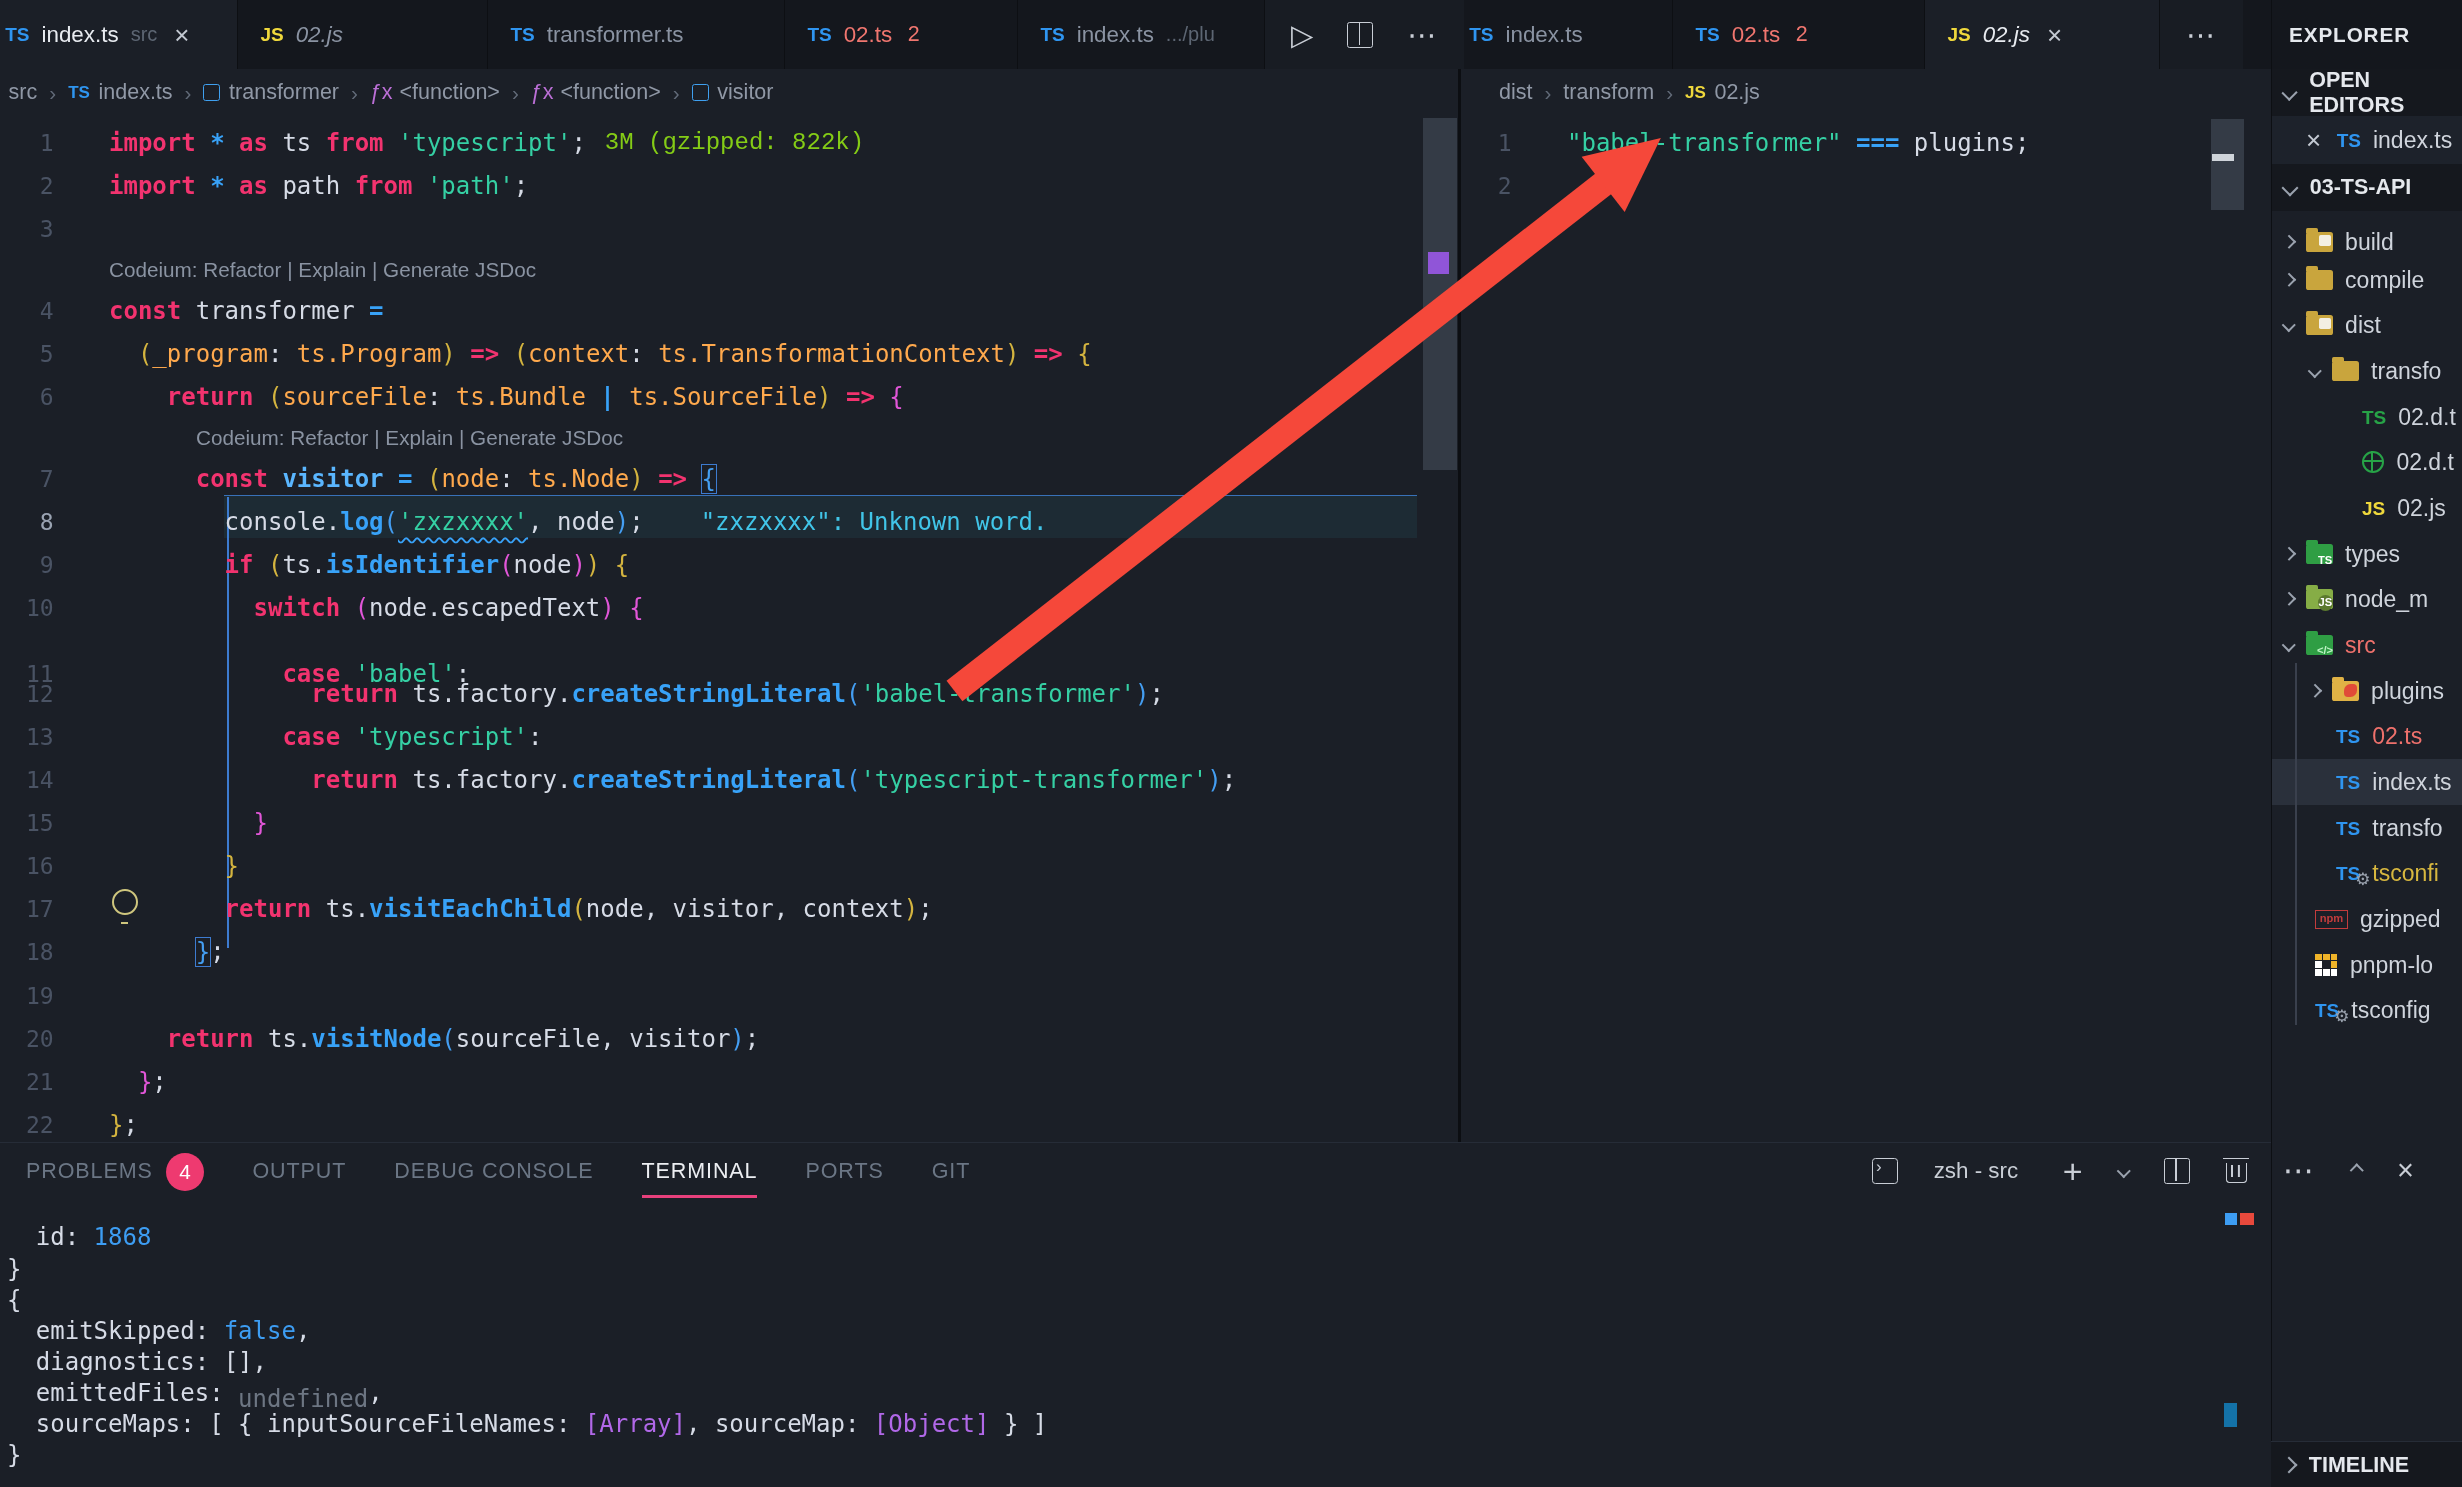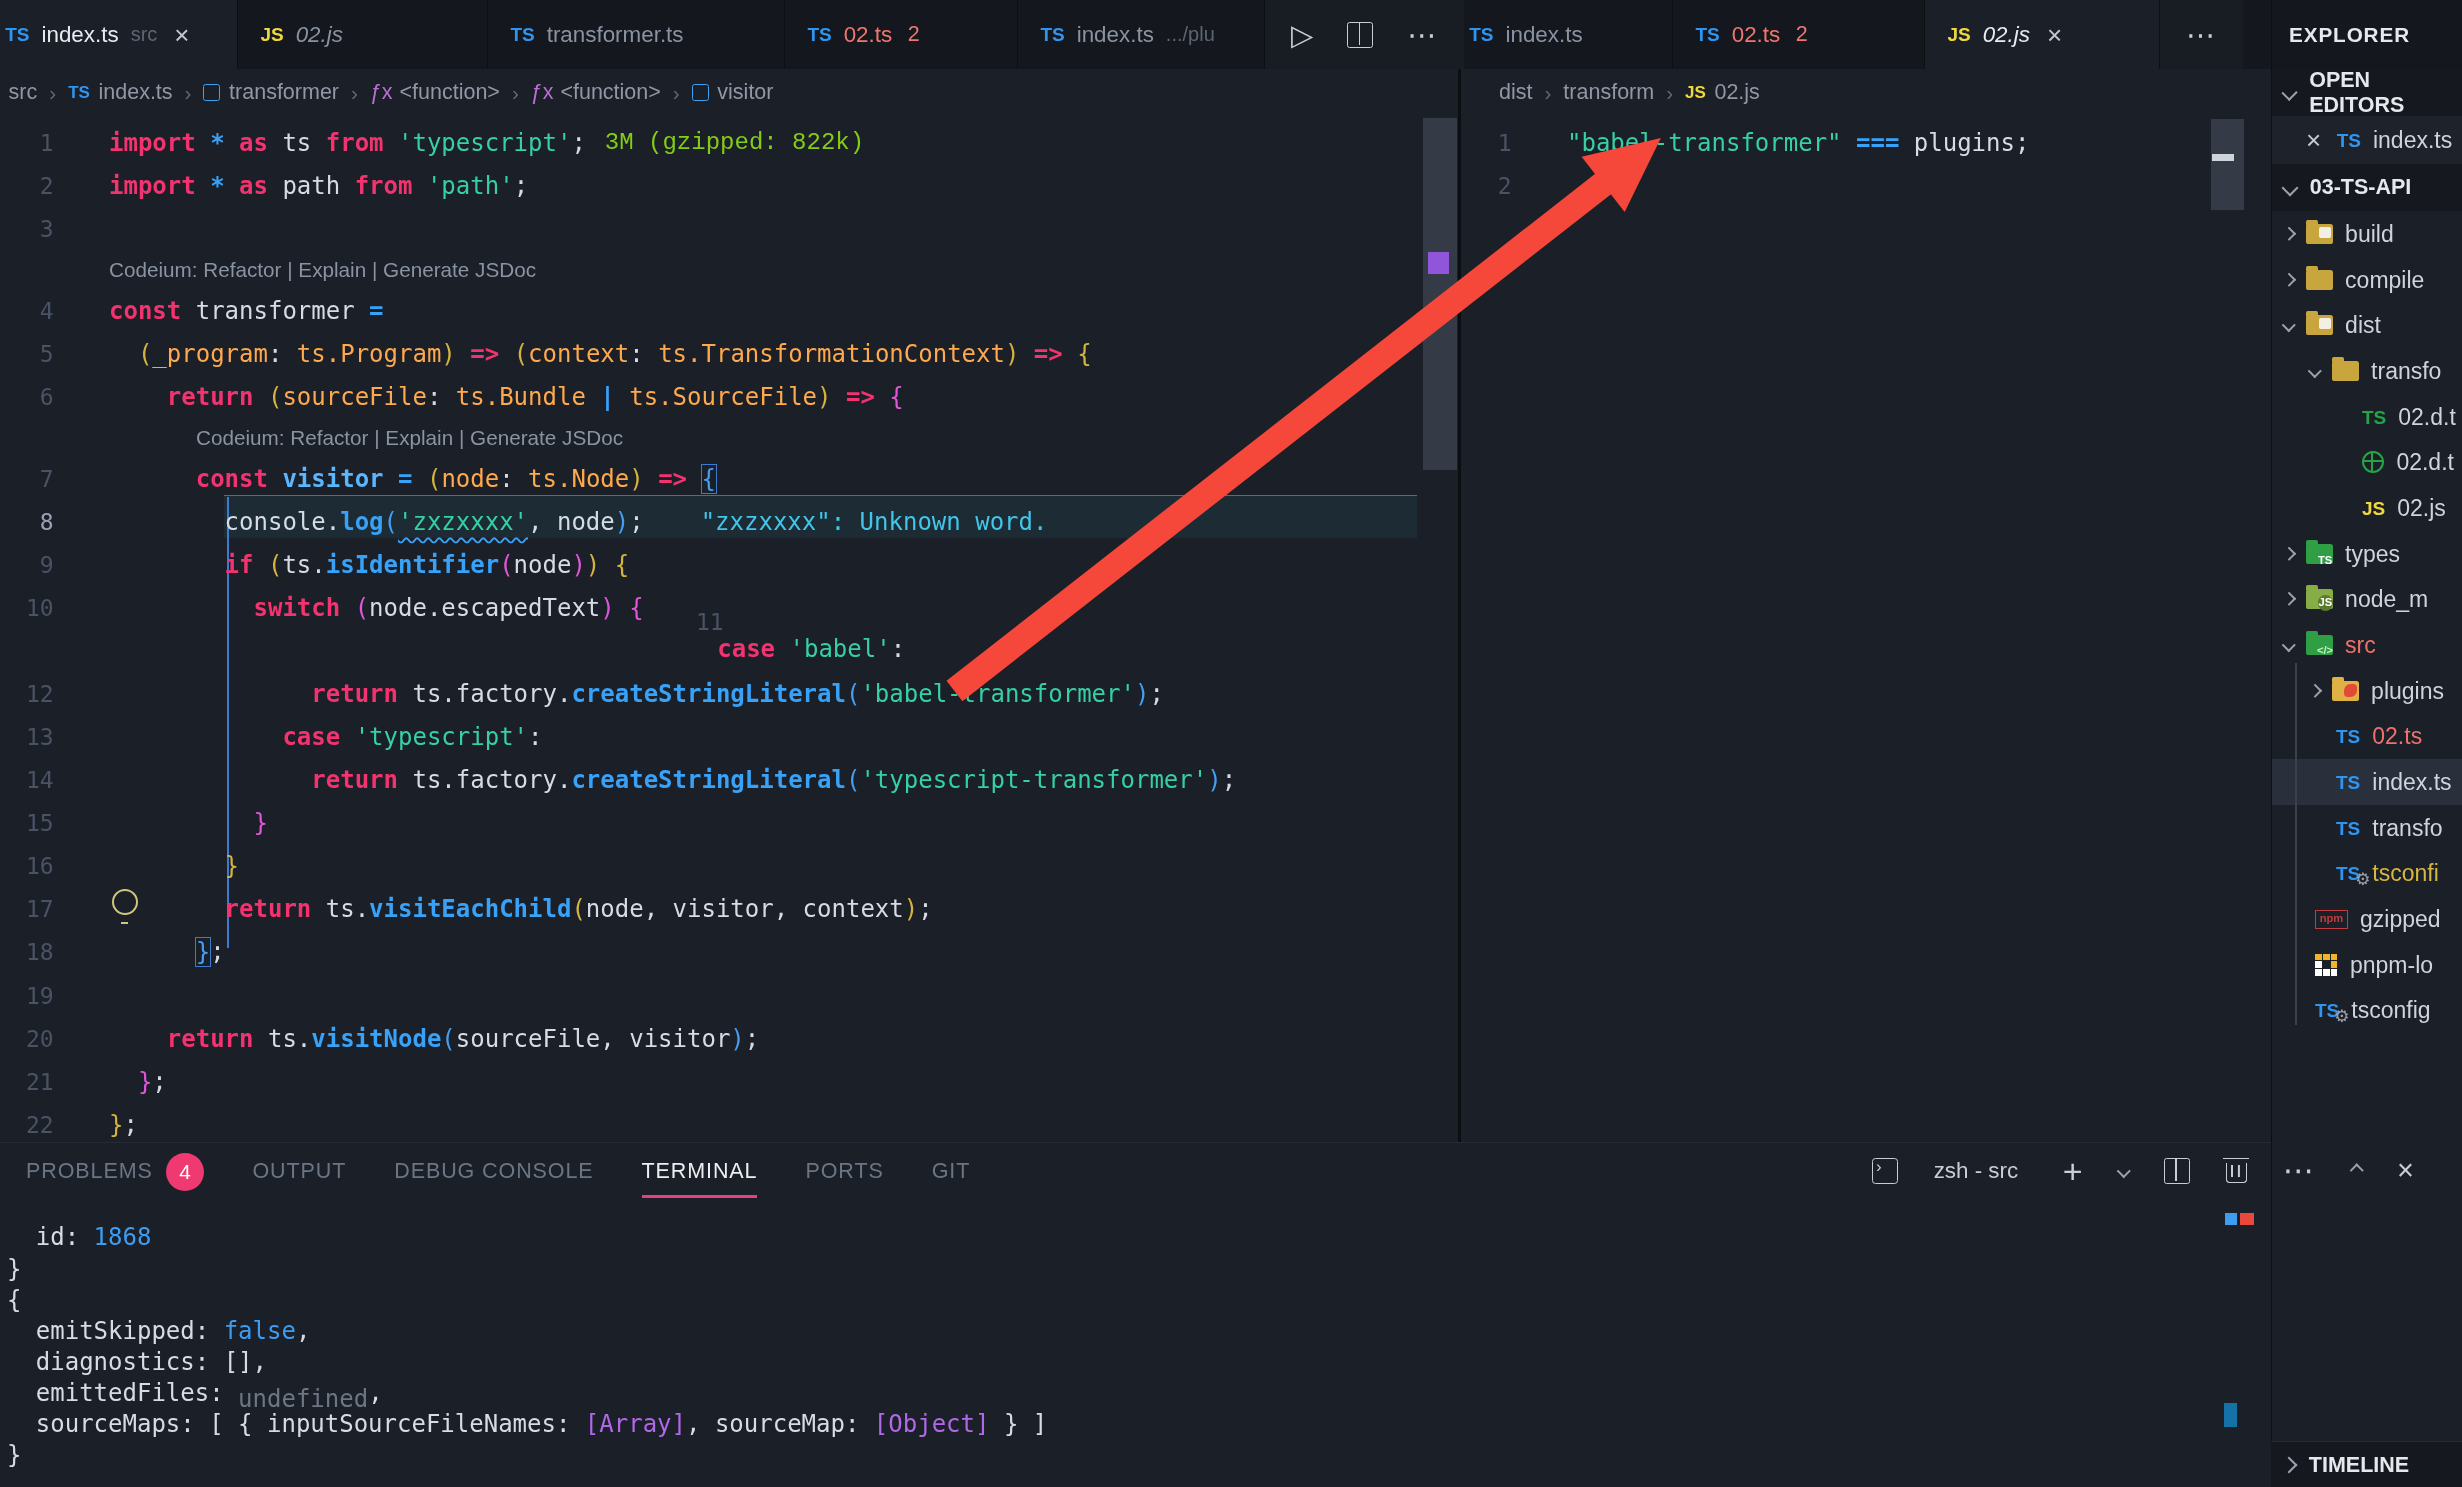--- a/index.html
+++ b/index.html
@@ -258,21 +258,21 @@
     <div class="codeline" style="top: 207px; width: 100%;"><span class="gutter" style="width: 82px;">3</span><span class="codetext"></span></div>
     <div class="lensline" style="top: 250px; left: 109px;">Codeium: Refactor | Explain | Generate JSDoc</div>
     <div class="codeline" style="top: 289px; width: 100%;"><span class="gutter" style="width: 82px;">4</span><span class="codetext"><span class="tok-k">const</span><span class="tok-w"> transformer </span><span class="tok-b">=</span></span></div>
     <div class="codeline" style="top: 332px; width: 100%;"><span class="gutter" style="width: 82px;">5</span><span class="codetext"><span class="tok-w">  </span><span class="tok-y">(</span><span class="tok-t">_program</span><span class="tok-w">: </span><span class="tok-t">ts.Program</span><span class="tok-y">)</span><span class="tok-w"> </span><span class="tok-k">=&gt;</span><span class="tok-w"> </span><span class="tok-y">(</span><span class="tok-t">context</span><span class="tok-w">: </span><span class="tok-t">ts.TransformationContext</span><span class="tok-y">)</span><span class="tok-w"> </span><span class="tok-k">=&gt;</span><span class="tok-w"> </span><span class="tok-y">{</span></span></div>
     <div class="codeline" style="top: 375px; width: 100%;"><span class="gutter" style="width: 82px;">6</span><span class="codetext"><span class="tok-w">    </span><span class="tok-k">return</span><span class="tok-w"> </span><span class="tok-y">(</span><span class="tok-t">sourceFile</span><span class="tok-w">: </span><span class="tok-t">ts.Bundle</span><span class="tok-w"> </span><span class="tok-b">|</span><span class="tok-w"> </span><span class="tok-t">ts.SourceFile</span><span class="tok-y">)</span><span class="tok-w"> </span><span class="tok-k">=&gt;</span><span class="tok-w"> </span><span class="tok-m">{</span></span></div>
     <div class="lensline" style="top: 418px; left: 196px;">Codeium: Refactor | Explain | Generate JSDoc</div>
     <div class="codeline" style="top: 457px; width: 100%;"><span class="gutter" style="width: 82px;">7</span><span class="codetext"><span class="tok-w">      </span><span class="tok-k">const</span><span class="tok-w"> </span><span class="tok-v">visitor</span><span class="tok-w"> </span><span class="tok-b">=</span><span class="tok-w"> </span><span class="tok-y">(</span><span class="tok-t">node</span><span class="tok-w">: </span><span class="tok-t">ts.Node</span><span class="tok-y">)</span><span class="tok-w"> </span><span class="tok-k">=&gt;</span><span class="tok-w"> </span><span class="tok-ub">{</span></span></div>
     <div class="codeline" style="top: 500px; width: 100%;"><span class="gutter cur" style="width: 82px;">8</span><span class="codetext"><span class="tok-w">        </span><span class="tok-w">console.</span><span class="tok-b">log</span><span class="tok-u">(</span><span class="tok-q">'zxzxxxx'</span><span class="tok-w">, node</span><span class="tok-u">)</span><span class="tok-w">;</span></span><span class="hint-cyan" style="margin-left: 57px;">"zxzxxxx": Unknown word.</span></div>
     <div class="codeline" style="top: 543px; width: 100%;"><span class="gutter" style="width: 82px;">9</span><span class="codetext"><span class="tok-w">        </span><span class="tok-k">if</span><span class="tok-w"> </span><span class="tok-y">(</span><span class="tok-w">ts.</span><span class="tok-b">isIdentifier</span><span class="tok-m">(</span><span class="tok-w">node</span><span class="tok-m">)</span><span class="tok-y">)</span><span class="tok-w"> </span><span class="tok-y">{</span></span></div>
     <div class="codeline" style="top: 586px; width: 100%;"><span class="gutter" style="width: 82px;">10</span><span class="codetext"><span class="tok-w">          </span><span class="tok-k">switch</span><span class="tok-w"> </span><span class="tok-m">(</span><span class="tok-w">node.escapedText</span><span class="tok-m">)</span><span class="tok-w"> </span><span class="tok-m">{</span></span></div>
-    <div class="codeline" style="top: 609px; width: 100%; flex-direction: column;"><span class="gutter" style="width: 82px;">11</span><span class="codetext"><span class="tok-w">            </span><span class="tok-k">case</span><span class="tok-w"> </span><span class="tok-s">'babel'</span><span class="tok-w">:</span></span></div>
+    <div class="codeline" style="top: 652px; width: 100%;"><span class="gutter" style="width: 82px;">11</span><span class="codetext"><span class="tok-w">            </span><span class="tok-k">case</span><span class="tok-w"> </span><span class="tok-s">'babel'</span><span class="tok-w">:</span></span></div>
     <div class="codeline" style="top: 672px; width: 100%;"><span class="gutter" style="width: 82px;">12</span><span class="codetext"><span class="tok-w">              </span><span class="tok-k">return</span><span class="tok-w"> </span><span class="tok-w">ts.factory.</span><span class="tok-b">createStringLiteral</span><span class="tok-u">(</span><span class="tok-s">'babel-transformer'</span><span class="tok-u">)</span><span class="tok-w">;</span></span></div>
     <div class="codeline" style="top: 715px; width: 100%;"><span class="gutter" style="width: 82px;">13</span><span class="codetext"><span class="tok-w">            </span><span class="tok-k">case</span><span class="tok-w"> </span><span class="tok-s">'typescript'</span><span class="tok-w">:</span></span></div>
     <div class="codeline" style="top: 758px; width: 100%;"><span class="gutter" style="width: 82px;">14</span><span class="codetext"><span class="tok-w">              </span><span class="tok-k">return</span><span class="tok-w"> </span><span class="tok-w">ts.factory.</span><span class="tok-b">createStringLiteral</span><span class="tok-u">(</span><span class="tok-s">'typescript-transformer'</span><span class="tok-u">)</span><span class="tok-w">;</span></span></div>
     <div class="codeline" style="top: 801px; width: 100%;"><span class="gutter" style="width: 82px;">15</span><span class="codetext"><span class="tok-w">          </span><span class="tok-m">}</span></span></div>
     <div class="codeline" style="top: 844px; width: 100%;"><span class="gutter" style="width: 82px;">16</span><span class="codetext"><span class="tok-w">        </span><span class="tok-y">}</span></span></div>
     <div class="codeline" style="top: 887px; width: 100%;"><span class="gutter" style="width: 82px;">17</span><span class="codetext"><span class="tok-w">        </span><span class="tok-k">return</span><span class="tok-w"> </span><span class="tok-w">ts.</span><span class="tok-b">visitEachChild</span><span class="tok-y">(</span><span class="tok-w">node, visitor, context</span><span class="tok-y">)</span><span class="tok-w">;</span></span></div>
     <div class="codeline" style="top: 930px; width: 100%;"><span class="gutter" style="width: 82px;">18</span><span class="codetext"><span class="tok-w">      </span><span class="tok-ub">}</span><span class="tok-w">;</span></span></div>
     <div class="codeline" style="top: 974px; width: 100%;"><span class="gutter" style="width: 82px;">19</span><span class="codetext"></span></div>
     <div class="codeline" style="top: 1017px; width: 100%;"><span class="gutter" style="width: 82px;">20</span><span class="codetext"><span class="tok-w">    </span><span class="tok-k">return</span><span class="tok-w"> </span><span class="tok-w">ts.</span><span class="tok-b">visitNode</span><span class="tok-u">(</span><span class="tok-w">sourceFile, visitor</span><span class="tok-u">)</span><span class="tok-w">;</span></span></div>
     <div class="codeline" style="top: 1060px; width: 100%;"><span class="gutter" style="width: 82px;">21</span><span class="codetext"><span class="tok-w">  </span><span class="tok-m">}</span><span class="tok-w">;</span></span></div>
@@ -301,21 +301,21 @@
   <div class="oe-item">
     <span class="closex">×</span>
     <span class="ficon ts">TS</span>
     <span style="margin-left:12px;">index.ts</span>
   </div>
   <div class="section-head">
     <span class="chev down"></span>
     <span>03-TS-API</span>
   </div>
   <div class="tree" id="tree">
-      <div class="tree-row" style="top: 0px; padding-left: 12px;">
+      <div class="tree-row" style="top: 8px; padding-left: 12px;">
         <span class="chev right"></span>
         <span class="tree-icon folder f-gold f-deco"></span>
         <span class="lbl">build</span>
       </div>
       <div class="tree-row" style="top: 46px; padding-left: 12px;">
         <span class="chev right"></span>
         <span class="tree-icon folder f-gold"></span>
         <span class="lbl">compile</span>
       </div>
       <div class="tree-row" style="top: 91px; padding-left: 12px;">

